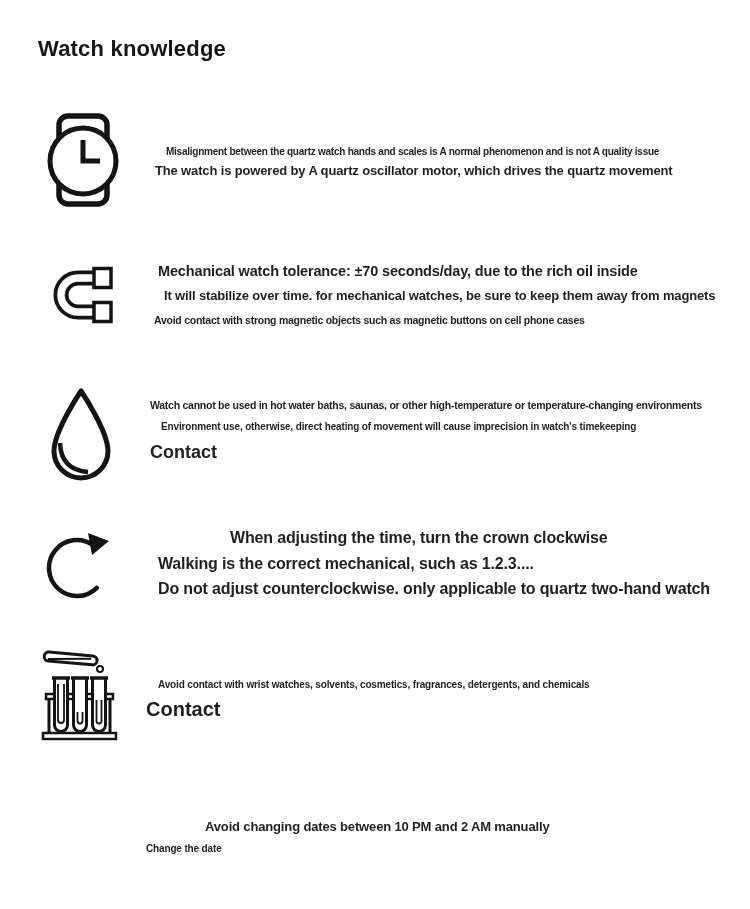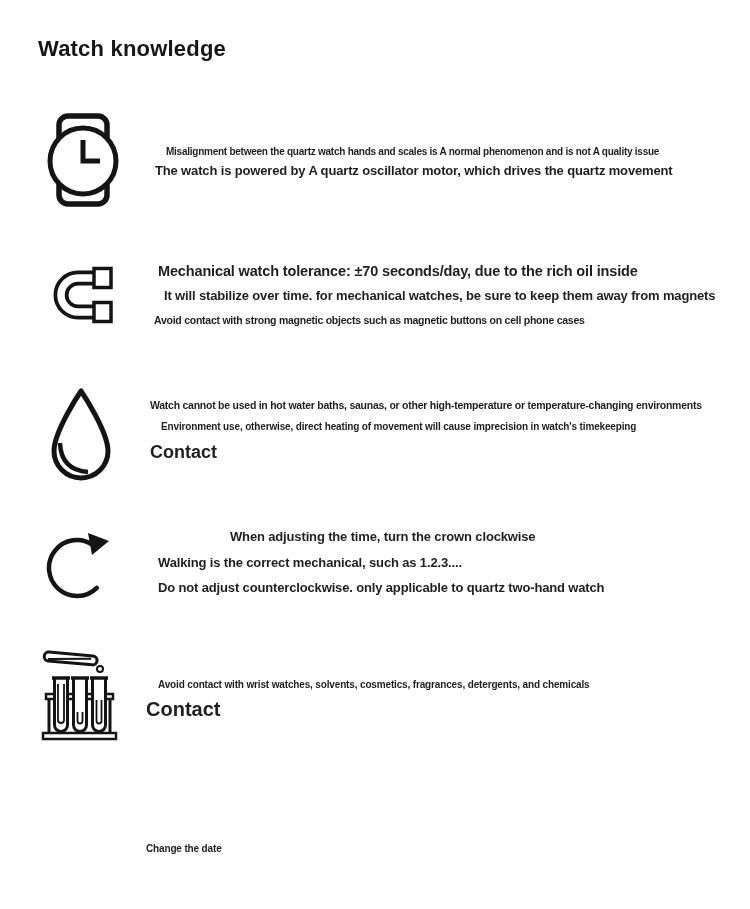--- a/index.html
+++ b/index.html
@@ -24,21 +24,21 @@
   .i3{left:38px;top:2px}
   .i4{left:38px;top:4px}
   .i5{left:33px;top:0}
   .i6{left:36px;top:0}
   .t{position:absolute;white-space:nowrap;font-weight:700;letter-spacing:-0.15px;color:#1f1f1f;}
   .fs10{font-size:10px;letter-spacing:-0.25px}
   .fs105{font-size:10.5px;letter-spacing:-0.25px}
   .fs125{font-size:10px}
   .fs13{font-size:13px}
   .fs135{font-size:13px}
-  .fs14{font-size:13px}
+  .fs14{font-size:16px}
   .fs145{font-size:14.5px}
   .fs18{font-size:18px;letter-spacing:0}
   .fs20{font-size:20px;letter-spacing:0}
   
   .r1l1{left:158px;top:38px} .r1l2{left:147px;top:55px}
   .r2l1{left:150px;top:3px}  .r2l2{left:156px;top:28px} .r2l3{left:146px;top:54px}
   .r3l1{left:142px;top:14px} .r3l2{left:153px;top:36px} .r3l3{left:142px;top:57px}
   .r4l1{left:222px;top:5px}  .r4l2{left:150px;top:31px} .r4l3{left:150px;top:56px}
   .r5l1{left:150px;top:29px} .r5l2{left:138px;top:48px}
   .r6l1{left:197px;top:29px} .r6l2{left:138px;top:53px}
@@ -122,16 +122,17 @@
         <path d="M55.5 50 V71 A2.5 2.5 0 0 0 60.5 71 V50" fill="none" stroke="#141414" stroke-width="1.8"></path>
         <line x1="49" y1="28" x2="67" y2="28" stroke="#141414" stroke-width="3.5"></line>
         <rect x="2" y="83" width="73" height="6" fill="#ffffff" stroke="#141414" stroke-width="2.5"></rect>
       </svg>
     </span>
     <div class="t fs125 r5l1">Avoid contact with wrist watches, solvents, cosmetics, fragrances, detergents, and chemicals</div>
     <div class="t fs20 r5l2">Contact</div>
   </div>
 
   <div class="row row6">
+    <div class="t fs135 r6l1">Avoid changing dates between 10 PM and 2 AM manually</div>
     <div class="t fs125 r6l2">Change the date</div>
   </div>
 
 </div>
 
 </body></html>

